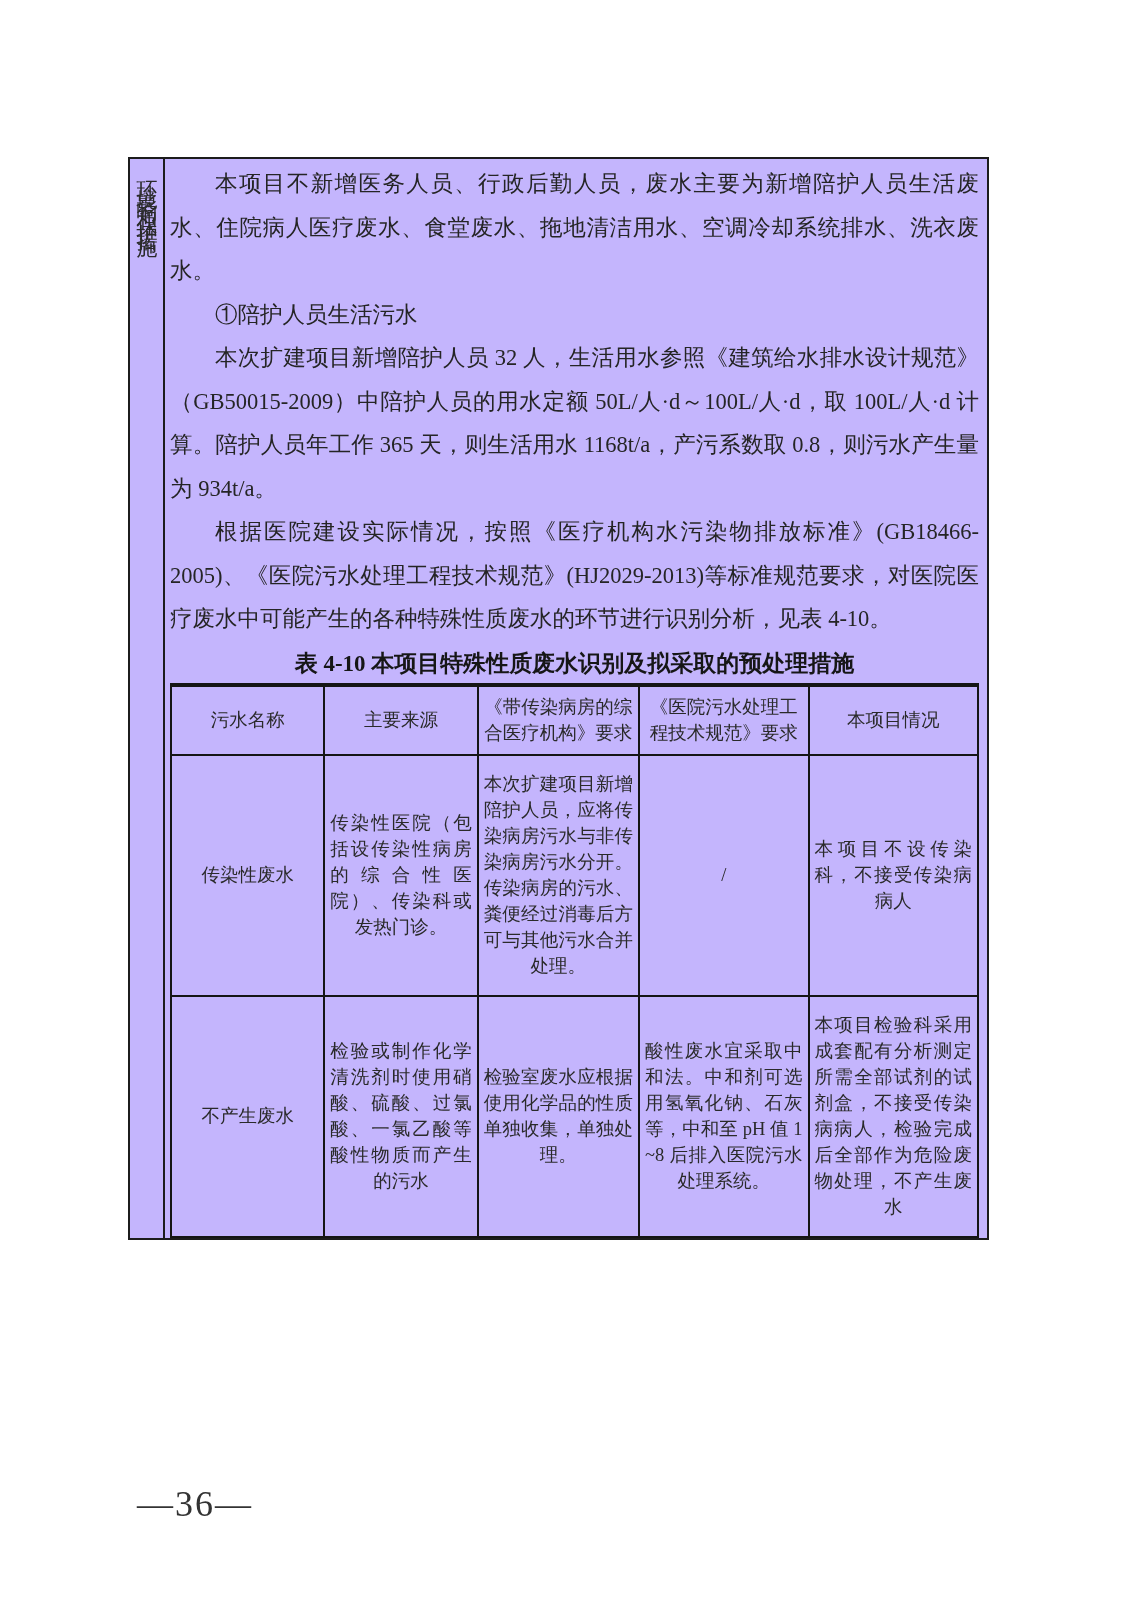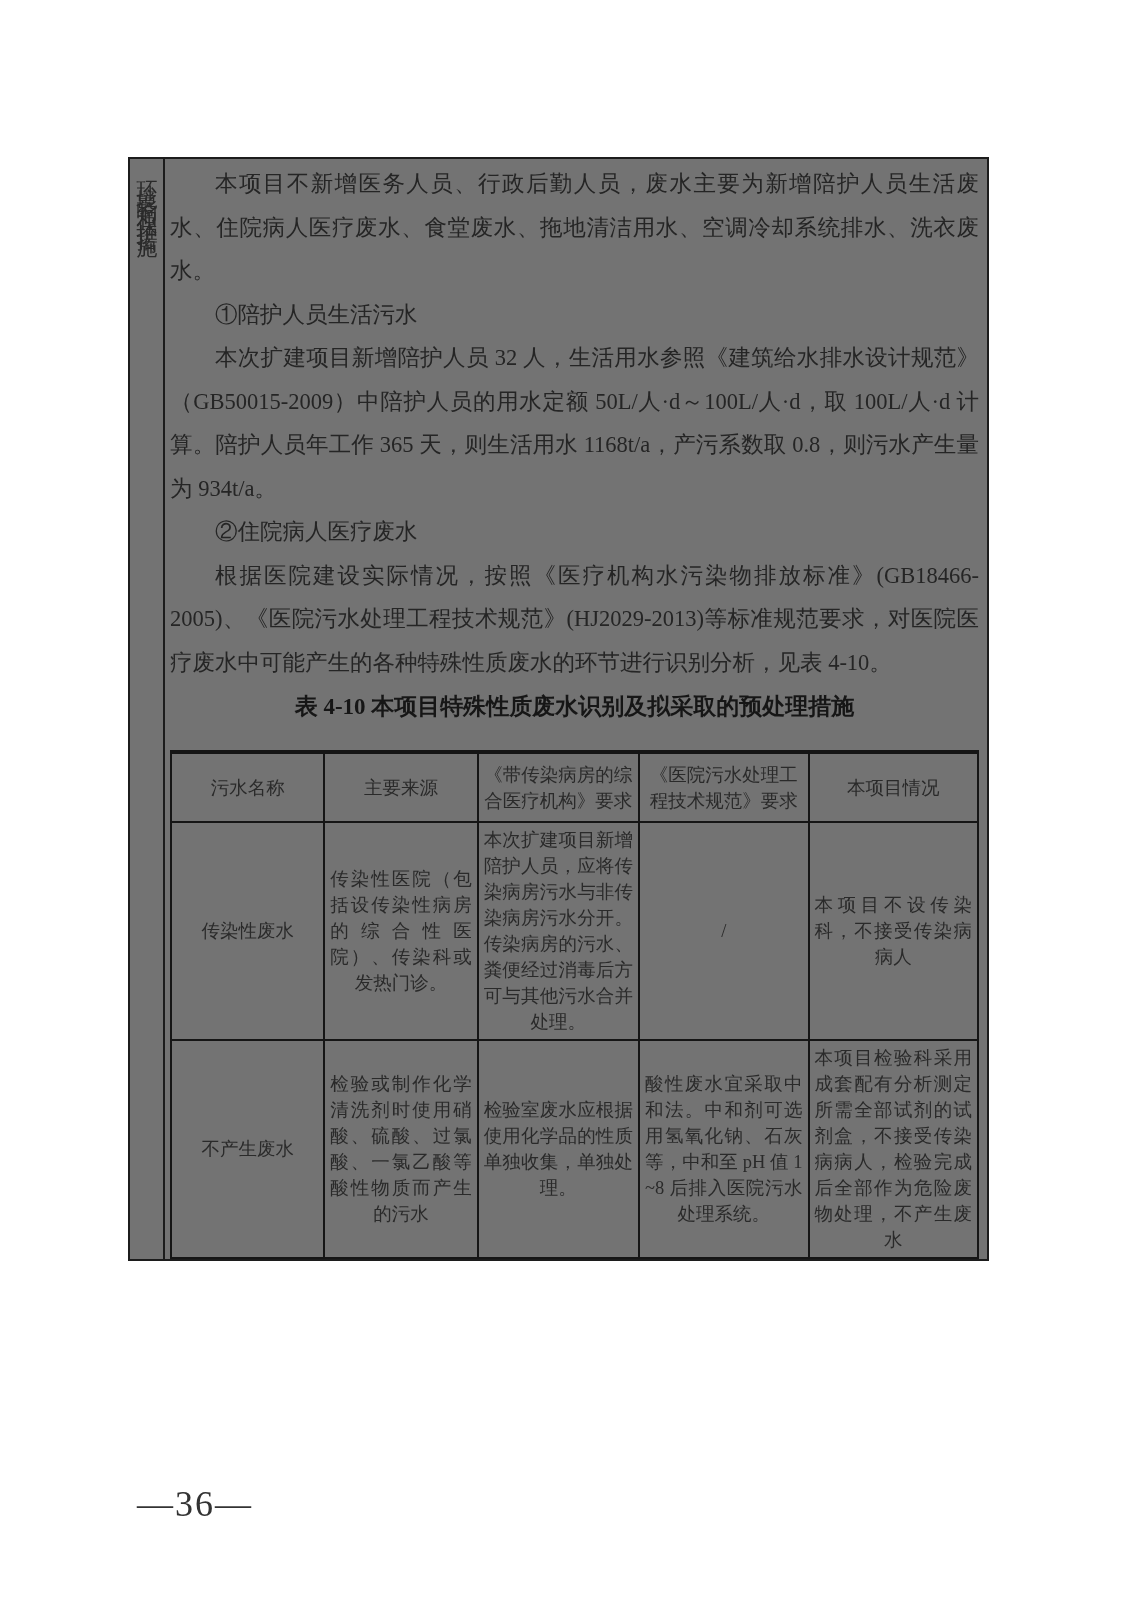--- a/index.html
+++ b/index.html
@@ -12,21 +12,21 @@
   .page { position: relative; width: 1131px; height: 1600px; overflow: hidden; }
 
   
   .frame {
     position: absolute;
     left: 128px; top: 157px;
     width: 861px; min-height: 1083px;
     border: 2px solid #1c1c1c;
     display: flex;
     align-items: stretch;
-    background: #737373;
+    background: #c4b5fd;
   }
 
   
   .sidebar {
     width: 35px;
     border-right: 2px solid #1c1c1c;
     padding-top: 5px;
     display: flex;
     justify-content: center;
   }
@@ -63,21 +63,20 @@
     color: #161616;
   }
 
   table.wastewater {
     width: 100%;
     border-collapse: collapse;
     table-layout: fixed;
     flex: 1 0 auto;
     border: 2px solid #151515;
     border-top-width: 4px;
-    margin-top: 24px;
   }
   table.wastewater th, table.wastewater td {
     border: 2px solid #151515;
     vertical-align: middle;
     font-size: 18.5px;
     line-height: 26px;
     padding: 4px 5px;
     text-align: justify;
     text-align-last: center;
     color: #2a2a2a;
@@ -106,21 +105,20 @@
   <div class="frame">
 
     <div class="sidebar">
       <div class="sidebar-text">环境影响和保护措施</div>
     </div>
 
     <div class="content">
       <p>本项目不新增医务人员、行政后勤人员，废水主要为新增陪护人员生活废水、住院病人医疗废水、食堂废水、拖地清洁用水、空调冷却系统排水、洗衣废水。</p>
       <p>①陪护人员生活污水</p>
       <p>本次扩建项目新增陪护人员 32 人，生活用水参照《建筑给水排水设计规范》（GB50015-2009）中陪护人员的用水定额 50L/人·d～100L/人·d，取 100L/人·d 计算。陪护人员年工作 365 天，则生活用水 1168t/a，产污系数取 0.8，则污水产生量为 934t/a。</p>
-      <p>②住院病人医疗废水</p>
       <p>根据医院建设实际情况，按照《医疗机构水污染物排放标准》(GB18466-2005)、《医院污水处理工程技术规范》(HJ2029-2013)等标准规范要求，对医院医疗废水中可能产生的各种特殊性质废水的环节进行识别分析，见表 4-10。</p>
 
       <div class="table-title">表 4-10 本项目特殊性质废水识别及拟采取的预处理措施</div>
 
       <table class="wastewater">
         <colgroup>
           <col style="width:19%">
             <col style="width:19%">
             <col style="width:20%">
             <col style="width:21%">

